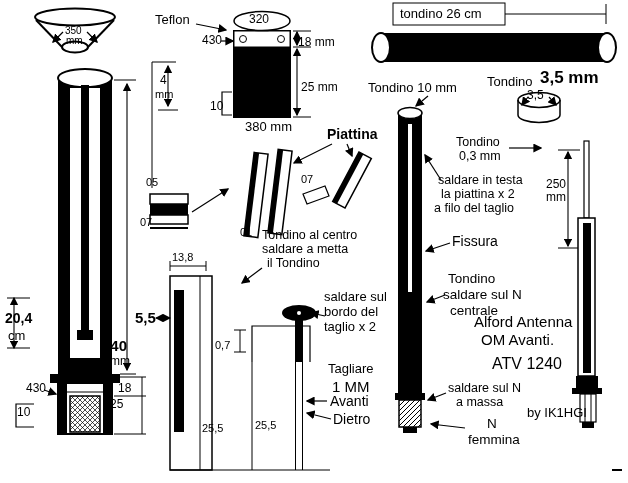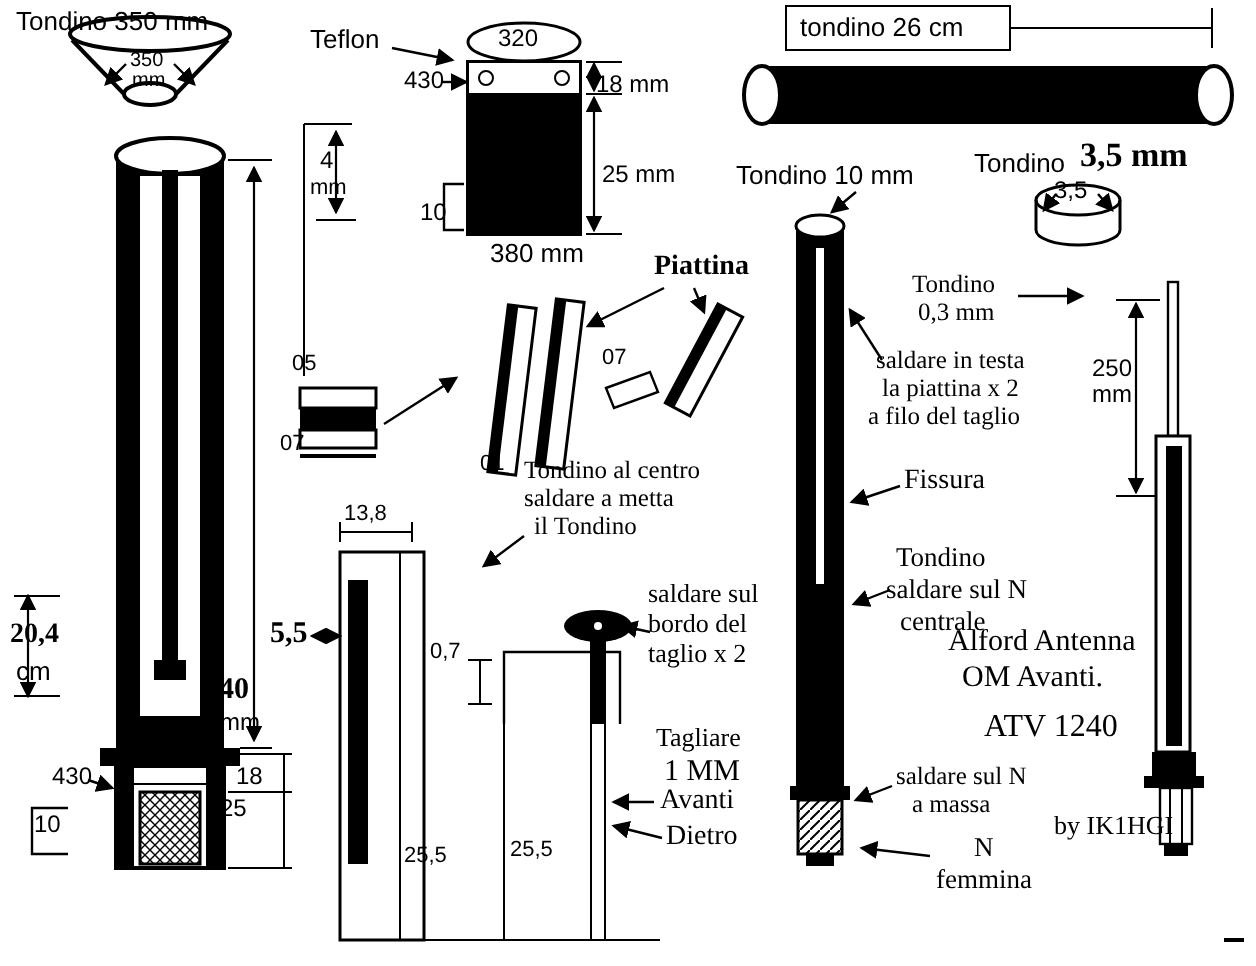--- a/index.html
+++ b/index.html
@@ -2,21 +2,21 @@
 <html><head>
 <meta charset="utf-8">
 <style>
   *{margin:0;padding:0;box-sizing:border-box}
   html,body{background:#9a9a9a}
   .stage{position:relative;width:628px;height:483px;background:#ffffff;overflow:hidden;
          font-family:"Liberation Sans",sans-serif;color:#000}
   .stage svg{position:absolute;left:0;top:0}
   .labels{position:absolute;left:0;top:0;width:100%;height:100%}
   .lb{position:absolute;white-space:nowrap;line-height:1.04;color:#000}
-  .serif{font-family:Liberation Serif, serif}
+  .serif{font-family:Liberation Sans, sans-serif}
   .b{font-weight:bold}
   
   .wh2{fill:#fff;stroke:#000;stroke-width:2}
   .wh15{fill:#fff;stroke:#000;stroke-width:1.5}
   .ln1{stroke:#000;stroke-width:1;fill:none}
   .ln15{stroke:#000;stroke-width:1.5;fill:none}
   .ln2{stroke:#000;stroke-width:2;fill:none}
   .pl1{stroke:#000;stroke-width:1.2;fill:none}
   .ar{stroke:#000;stroke-width:1.2;fill:none;marker-end:url(#ah)}
   .dar{stroke:#000;stroke-width:1.1;fill:none;marker-end:url(#ah);marker-start:url(#ah)}
@@ -201,21 +201,20 @@
       <line x1="528" y1="97" x2="522" y2="105" class="ar"></line>
       <line x1="549" y1="97" x2="556" y2="105" class="ar"></line>
     </g>
 
     <g>
       <line x1="612" y1="470" x2="622" y2="470" class="ln2"></line>
     </g>
   </svg>
 
   <div class="labels">
-    <span class="lb" style="left:8px;top:4px;font-size:13px">Tondino 350 mm</span>
     <span class="lb" style="left:65px;top:26px;font-size:10px">350</span>
     <span class="lb" style="left:66px;top:36px;font-size:10px">mm</span>
 
     <span class="lb" style="left:155px;top:13px;font-size:13px">Teflon</span>
     <span class="lb" style="left:249px;top:13px;font-size:12px">320</span>
     <span class="lb" style="left:202px;top:34px;font-size:12px">430</span>
     <span class="lb" style="left:298px;top:36px;font-size:12px">18 mm</span>
     <span class="lb" style="left:301px;top:81px;font-size:12px">25 mm</span>
     <span class="lb" style="left:210px;top:100px;font-size:12px">10</span>
     <span class="lb" style="left:245px;top:120px;font-size:13px">380 mm</span>
@@ -230,21 +229,21 @@
     <span class="lb" style="left:240px;top:227px;font-size:11px">01</span>
 
     <span class="lb serif" style="left:262px;top:229px;font-size:12.5px">Tondino al centro</span>
     <span class="lb serif" style="left:262px;top:243px;font-size:12.5px">saldare a metta</span>
     <span class="lb serif" style="left:267px;top:257px;font-size:12.5px">il Tondino</span>
 
     <span class="lb" style="left:172px;top:252px;font-size:11px">13,8</span>
     <span class="lb serif b" style="left:135px;top:310px;font-size:15px">5,5</span>
     <span class="lb" style="left:202px;top:423px;font-size:11px">25,5</span>
 
-    <span class="lb" style="left:215px;top:321px;font-size:11px">0,7</span>
+    <span class="lb" style="left:215px;top:340px;font-size:11px">0,7</span>
     <span class="lb" style="left:255px;top:420px;font-size:11px">25,5</span>
 
     <span class="lb serif b" style="left:327px;top:127px;font-size:14px">Piattina</span>
     <span class="lb" style="left:301px;top:174px;font-size:11px">07</span>
 
     <span class="lb serif" style="left:324px;top:290px;font-size:13px">saldare sul</span>
     <span class="lb serif" style="left:324px;top:305px;font-size:13px">bordo del</span>
     <span class="lb serif" style="left:324px;top:320px;font-size:13px">taglio x 2</span>
 
     <span class="lb serif" style="left:328px;top:362px;font-size:13px">Tagliare</span>

